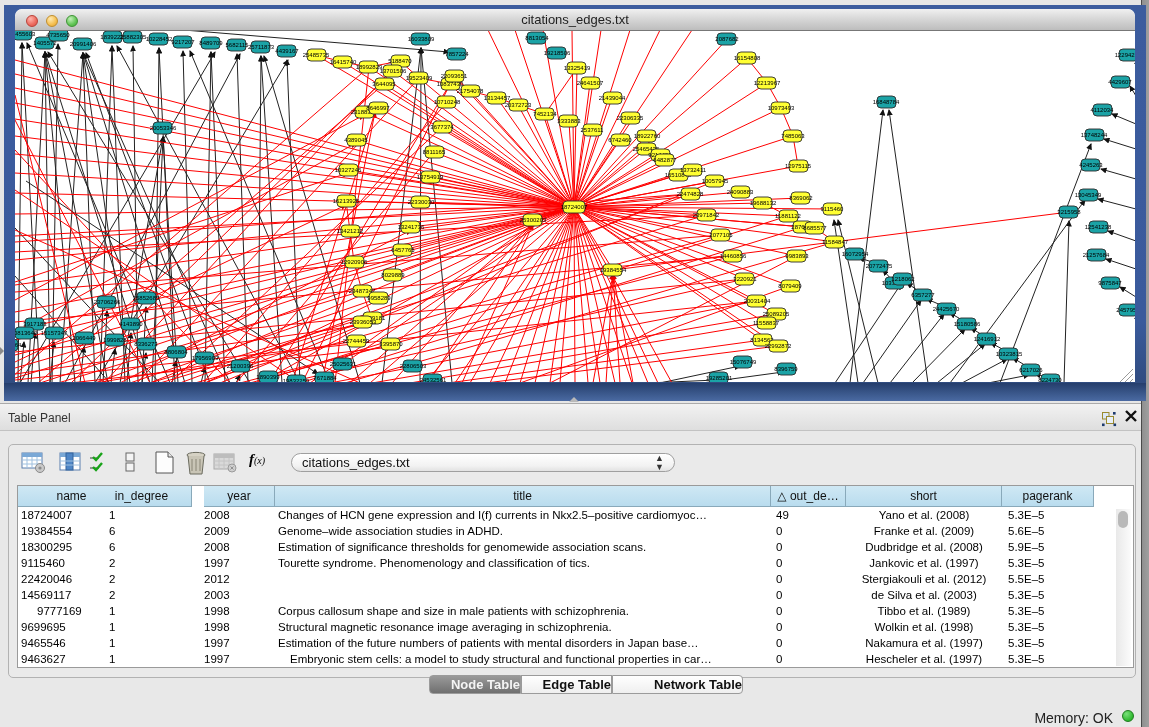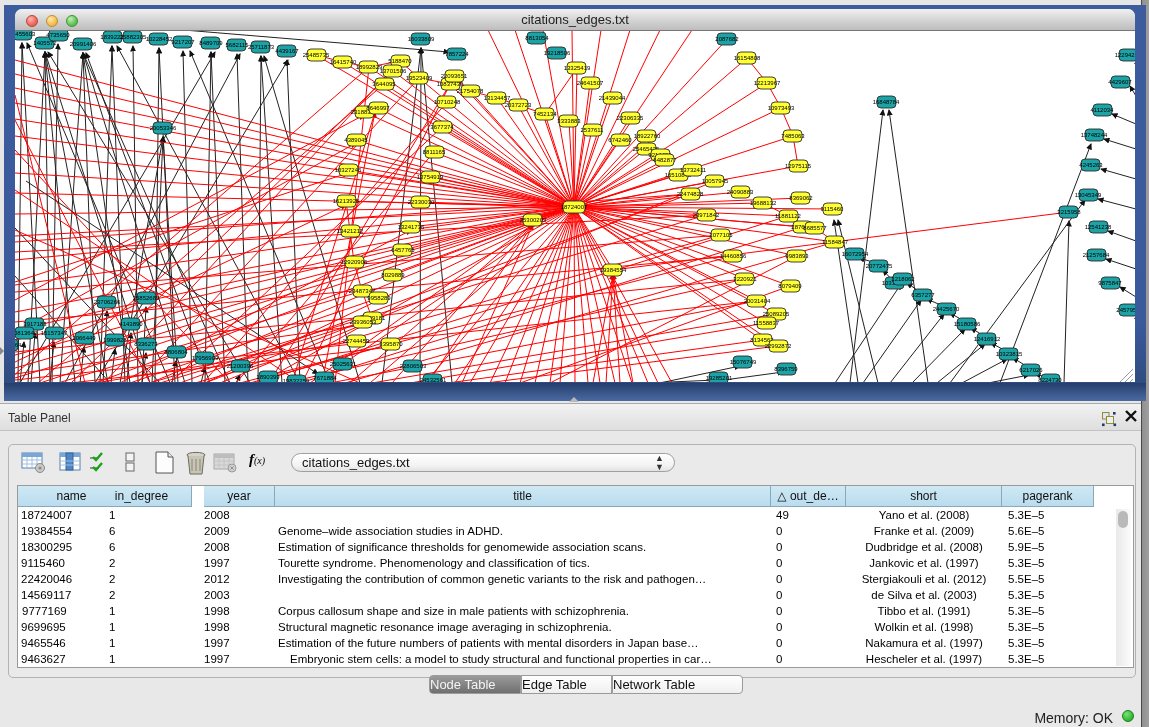--- a/index.html
+++ b/index.html
@@ -27,21 +27,21 @@
  border:1px solid #9f9f9f;border-radius:10px;font-size:13px;color:#111;padding:1px 0 0 10px}
 #combo .arr{position:absolute;right:10px;top:0px;font-size:9px;color:#333;line-height:9px}
 #table{position:absolute;left:8px;top:40px;width:1117px;height:183px;background:#fff;
  border:1px solid #9a9a9a}
 .th{position:absolute;top:0;height:21px;background:linear-gradient(#cfe8f4,#b9dcee);
  border-right:1px solid #89a9ba;border-bottom:1px solid #89a9ba;font-size:12px;color:#111;
  text-align:center;line-height:21px}
 .tr{position:absolute;left:0;width:1100px;height:16px;font-size:11.5px;color:#000}
 .tr span{position:absolute;white-space:nowrap;top:1px}
 #tabs{position:absolute;left:429px;top:675px;height:19px;font-size:13px;z-index:3}
-.seg{position:absolute;top:0;height:19px;border:1px solid #9b9b9b;line-height:18px;text-align:left;font-weight:normal}
+.seg{position:absolute;top:0;height:19px;border:1px solid #9b9b9b;line-height:18px;text-align:right;font-weight:bold}
 #memory{position:absolute;right:36px;top:710px;font-size:14px;color:#222;z-index:3}
 #greendot{position:absolute;left:1122px;top:710px;z-index:3;width:12px;height:12px;border-radius:50%;
  background:radial-gradient(circle at 35% 30%,#7ae07a,#2eb82e 70%);border:1px solid #1e7a1e}
 .icon{position:absolute;top:6px}
 </style></head>
 <body>
 <div id="frame">
   <div class="bottomgrad"></div>
   <div id="win">
     <div id="titlebar">
@@ -707,20 +707,21 @@
       <div class="th" style="left:74px;width:100px">in_degree</div>
       <div class="th" style="left:186px;width:71px">year</div>
       <div class="th" style="left:257px;width:496px">title</div>
       <div class="th" style="left:753px;width:75px">△ out_de…</div>
       <div class="th" style="left:828px;width:156px">short</div>
       <div class="th" style="left:984px;width:92px">pagerank</div>
 <div class="tr" style="top:22px">
           <span style="left:3px">18724007</span>
           <span style="left:91px">1</span>
           <span style="left:186px">2008</span>
+          <span style="left:260px">Changes of HCN gene expression and I(f) currents in Nkx2.5–positive cardiomyoc…</span>
           <span style="left:758px">49</span>
           <span style="left:828px;width:156px;text-align:center">Yano et al. (2008)</span>
           <span style="left:990px">5.3E–5</span>
         </div>
 <div class="tr" style="top:38px">
           <span style="left:3px">19384554</span>
           <span style="left:91px">6</span>
           <span style="left:186px">2009</span>
           <span style="left:260px">Genome–wide association studies in ADHD.</span>
           <span style="left:758px">0</span>
@@ -742,40 +743,39 @@
           <span style="left:186px">1997</span>
           <span style="left:260px">Tourette syndrome. Phenomenology and classification of tics.</span>
           <span style="left:758px">0</span>
           <span style="left:828px;width:156px;text-align:center">Jankovic et al. (1997)</span>
           <span style="left:990px">5.3E–5</span>
         </div>
 <div class="tr" style="top:86px">
           <span style="left:3px">22420046</span>
           <span style="left:91px">2</span>
           <span style="left:186px">2012</span>
-          <span style="left:260px">Investigating the contribution of common genetic variants to the risk and pathogen…</span>
           <span style="left:758px">0</span>
           <span style="left:828px;width:156px;text-align:center">Stergiakouli et al. (2012)</span>
           <span style="left:990px">5.5E–5</span>
         </div>
 <div class="tr" style="top:102px">
           <span style="left:3px">14569117</span>
           <span style="left:91px">2</span>
           <span style="left:186px">2003</span>
           <span style="left:758px">0</span>
           <span style="left:828px;width:156px;text-align:center">de Silva et al. (2003)</span>
           <span style="left:990px">5.3E–5</span>
         </div>
 <div class="tr" style="top:118px">
-          <span style="left:4px">9777169</span>
+          <span style="left:19px">9777169</span>
           <span style="left:91px">1</span>
           <span style="left:186px">1998</span>
           <span style="left:260px">Corpus callosum shape and size in male patients with schizophrenia.</span>
           <span style="left:758px">0</span>
-          <span style="left:828px;width:156px;text-align:center">Tibbo et al. (1991)</span>
+          <span style="left:828px;width:156px;text-align:center">Tibbo et al. (1989)</span>
           <span style="left:990px">5.3E–5</span>
         </div>
 <div class="tr" style="top:134px">
           <span style="left:3px">9699695</span>
           <span style="left:91px">1</span>
           <span style="left:186px">1998</span>
           <span style="left:260px">Structural magnetic resonance image averaging in schizophrenia.</span>
           <span style="left:758px">0</span>
           <span style="left:828px;width:156px;text-align:center">Wolkin et al. (1998)</span>
           <span style="left:990px">5.3E–5</span>

